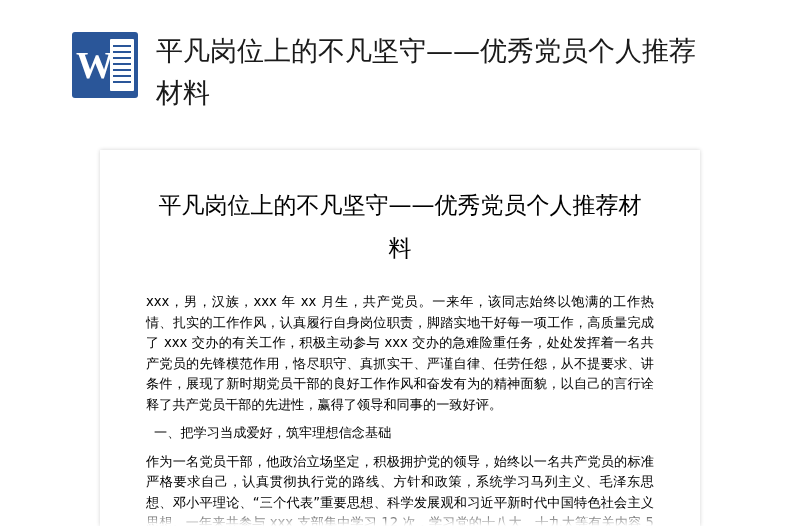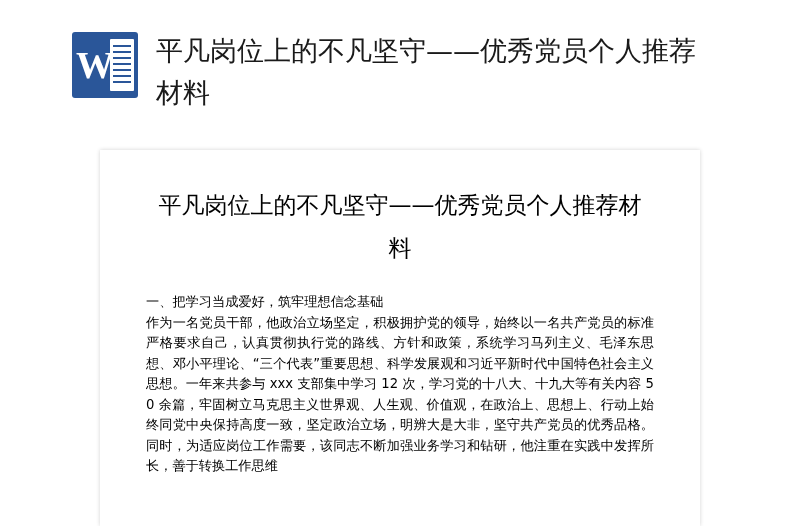--- a/index.html
+++ b/index.html
@@ -116,21 +116,21 @@
     font-family: "DejaVu Sans", sans-serif;
     margin: 0;
     text-indent: 0;
     word-break: break-all;
   }
   .doc-heading {
     font-size: 13.2px;
     line-height: 20.5px;
     color: #000000;
     font-family: "DejaVu Sans", sans-serif;
-    margin: 0;
+    margin: 8px;
     word-break: break-all;
   }
   .doc-fade {
     position: absolute;
     left: 0;
     bottom: 0;
     width: 100%;
     height: 16px;
     background: linear-gradient(to bottom, rgba(255,255,255,0), #ffffff);
     pointer-events: none;
@@ -152,18 +152,19 @@
           <i></i>
           <i></i>
           <i></i>
       </span>
     </div>
     <div class="header-title">平凡岗位上的不凡坚守——优秀党员个人推荐材料</div>
   </div>
 
   <div class="doc">
     <div class="doc-title">平凡岗位上的不凡坚守——优秀党员个人推荐材料</div>
+    <p class="doc-para">xxx，男，汉族，xxx 年 xx 月生，共产党员。一来年，该同志始终以饱满的工作热情、扎实的工作作风，认真履行自身岗位职责，脚踏实地干好每一项工作，高质量完成了 xxx 交办的有关工作，积极主动参与 xxx 交办的急难险重任务，处处发挥着一名共产党员的先锋模范作用，恪尽职守、真抓实干、严谨自律、任劳任怨，从不提要求、讲条件，展现了新时期党员干部的良好工作作风和奋发有为的精神面貌，以自己的言行诠释了共产党员干部的先进性，赢得了领导和同事的一致好评。</p>
     <p class="doc-heading">一、把学习当成爱好，筑牢理想信念基础</p>
     <p class="doc-para">作为一名党员干部，他政治立场坚定，积极拥护党的领导，始终以一名共产党员的标准严格要求自己，认真贯彻执行党的路线、方针和政策，系统学习马列主义、毛泽东思想、邓小平理论、“三个代表”重要思想、科学发展观和习近平新时代中国特色社会主义思想。一年来共参与 xxx 支部集中学习 12 次，学习党的十八大、十九大等有关内容 50 余篇，牢固树立马克思主义世界观、人生观、价值观，在政治上、思想上、行动上始终同党中央保持高度一致，坚定政治立场，明辨大是大非，坚守共产党员的优秀品格。同时，为适应岗位工作需要，该同志不断加强业务学习和钻研，他注重在实践中发挥所长，善于转换工作思维</p>
     <div class="doc-fade"></div>
   </div>
 
 </div>
 
 </body></html>

